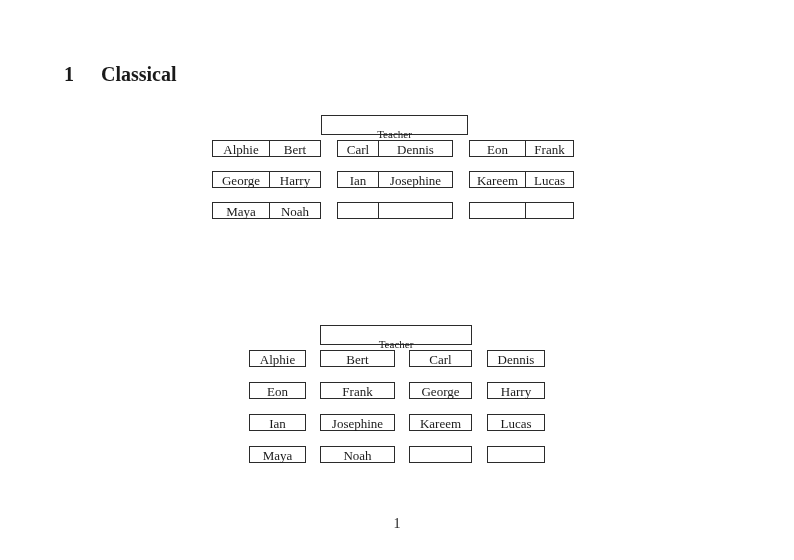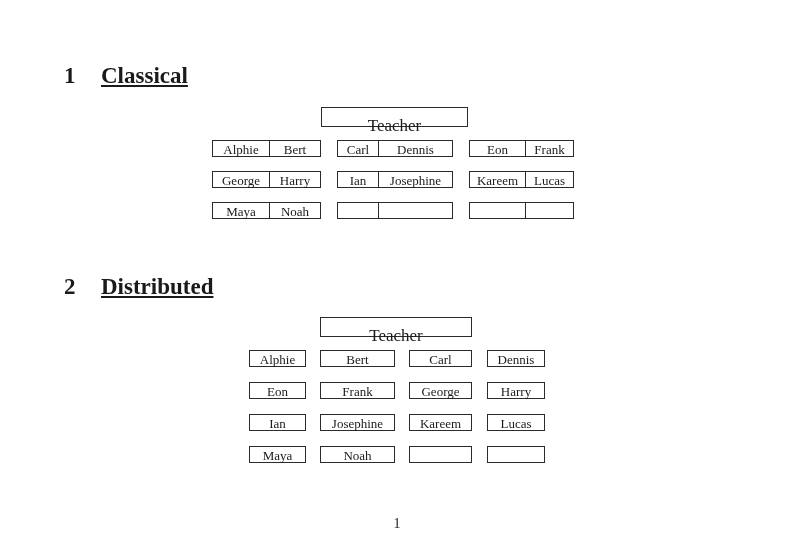--- a/index.html
+++ b/index.html
@@ -1,27 +1,27 @@
 <!DOCTYPE html>
 <html><head>
 <meta charset="utf-8">
 <style>
   html,body{margin:0;padding:0;}
   body{width:794px;height:560px;background:#ffffff;position:relative;overflow:hidden;
        font-family:"Liberation Serif", serif;color:#1a1a1a;}
   .page{position:absolute;left:0;top:0;width:794px;height:560px;background:#fff;}
-  .section-heading{position:absolute;left:64px;font-weight:bold;font-size:23px;line-height:1;white-space:nowrap;text-decoration:underline;}
+  .section-heading{position:absolute;left:64px;font-weight:bold;font-size:20px;line-height:1;white-space:nowrap;}
   .sec-num{display:inline-block;width:37px;}
   .box{position:absolute;height:17px;border:1px solid #2b2b2b;box-sizing:border-box;
        display:flex;background:#fff;}
   .seat{display:flex;align-items:center;justify-content:center;
         font-size:13px;line-height:1;box-sizing:border-box;white-space:nowrap;padding-top:1px;}
   .seat.divided{border-right:1px solid #2b2b2b;}
   .grow{flex:1;}
-  .teacher{justify-content:center;align-items:center;font-size:17px;padding-top:18px;}
+  .teacher{justify-content:center;align-items:center;font-size:11px;padding-top:18px;margin-top:8px;}
   .footer{position:absolute;left:0;right:0;top:516px;text-align:center;font-size:14px;}
 </style>
 </head>
 <body>
 
 <div class="page">
 
   <div class="section-heading" style="top:64px;">
     <span class="sec-num">1</span><span class="sec-title">Classical</span>
   </div>
@@ -60,23 +60,20 @@
   </div>
   <div class="box" style="left:337px;top:202px;width:116px;">
     <div class="seat divided" style="width:41px;"></div>
     <div class="seat grow"></div>
   </div>
   <div class="box" style="left:469px;top:202px;width:105px;">
     <div class="seat divided" style="width:56px;"></div>
     <div class="seat grow"></div>
   </div>
 
-  <div class="section-heading" style="top:275px;">
-    <span class="sec-num">2</span><span class="sec-title">Distributed</span>
-  </div>
 
   <div class="box teacher" style="left:320px;top:317px;width:152px;">Teacher</div>
 
   <div class="box" style="left:249px;top:350px;width:57px;">
     <div class="seat grow">Alphie</div>
   </div>
   <div class="box" style="left:320px;top:350px;width:75px;">
     <div class="seat grow">Bert</div>
   </div>
   <div class="box" style="left:409px;top:350px;width:63px;">

